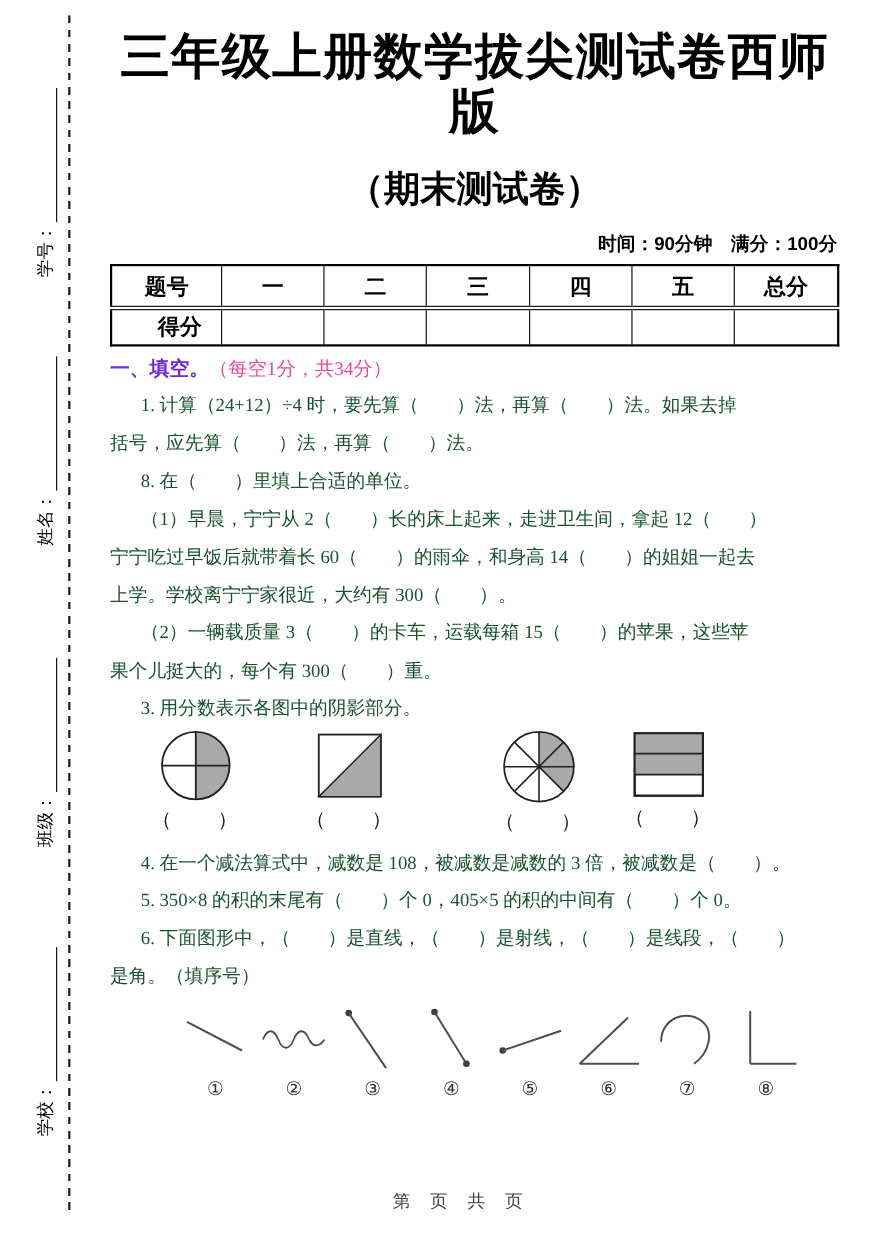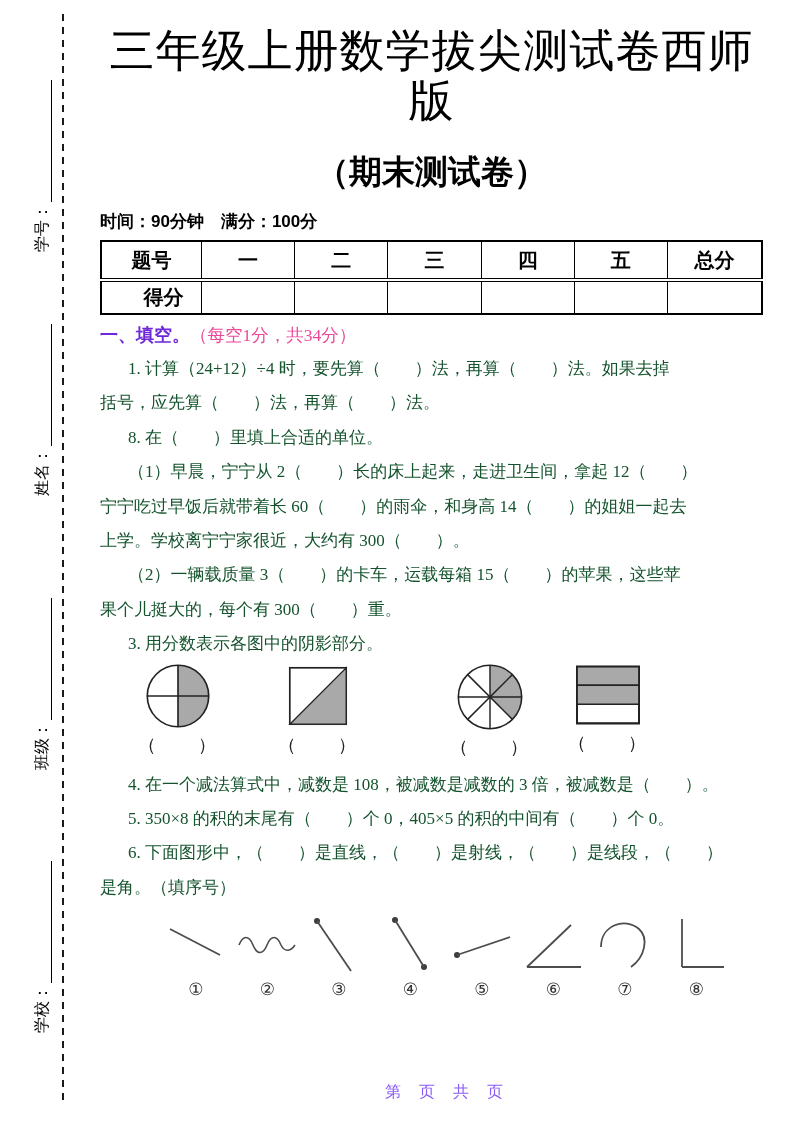--- a/index.html
+++ b/index.html
@@ -15,28 +15,28 @@
   
   .side-field{
     position:absolute;left:30px;height:22px;display:flex;align-items:flex-end;
     transform:rotate(-90deg);transform-origin:0 0;white-space:nowrap;
   }
   .side-field .lbl{font:16px/20px "Liberation Serif","DejaVu Serif",serif;color:#000;}
   .side-field .blank{display:inline-block;width:122px;height:12px;border-bottom:1.6px solid #000;margin-left:2px;}
   .content{position:absolute;left:100px;top:22px;width:663px;}
   .title{
     margin:4px 0 0;text-align:center;font-family:"Liberation Sans","DejaVu Sans",sans-serif;
-    font-weight:400;font-size:45px;line-height:50px;letter-spacing:1px;color:#000;
+    font-weight:700;font-size:45px;line-height:50px;letter-spacing:1px;color:#000;
   }
   .subtitle{
     margin:26px 0 0;text-align:center;font-family:"Liberation Sans","DejaVu Sans",sans-serif;
     font-weight:700;font-size:33px;line-height:40px;color:#000;
   }
   .meta{
-    margin:20px 2px 0 0;text-align:left;
+    margin:20px 2px 0 0;text-align:right;
     font-family:"Liberation Sans","DejaVu Sans",sans-serif;font-weight:600;
     font-size:17px;line-height:20px;color:#000;
   }
   table.score{
     width:100%;margin-top:8px;border-collapse:collapse;table-layout:fixed;
     border:2.5px solid #000;
     font-family:"Liberation Sans","DejaVu Sans",sans-serif;font-weight:700;font-size:20px;color:#000;
   }
   table.score td{border:1.4px solid #000;text-align:center;padding:0;}
   table.score tr.hdr td{height:36px;border-bottom:4px double #000;}
@@ -52,22 +52,22 @@
   .frac-cell{position:absolute;top:0;width:120px;text-align:center;}
   .frac-cell svg{display:block;margin:0 auto;}
   .frac-ans{font-size:18px;line-height:26px;margin-top:4px;letter-spacing:2px;color:#222;}
   .fc1{left:18px;}.fc2{left:158px;}.fc3{left:330px;}.fc4{left:448px;}
   
   .fig-row{margin-top:10px;margin-left:60px;width:572px;display:flex;justify-content:space-around;}
   .fig-cell{width:64px;text-align:center;}
   .fig-cell svg{display:block;margin:0 auto;}
   .fig-label{font-size:17px;line-height:22px;margin-top:4px;color:#333;}
   .footer{
-    position:absolute;left:116px;top:1082px;width:663px;text-align:center;
-    font-size:16px;letter-spacing:7px;color:#8b5cf6;
+    position:absolute;left:88px;top:1082px;width:663px;text-align:center;
+    font-size:16px;letter-spacing:7px;color:#404040;
   }
 </style>
 </head>
 <body>
 
 <div class="sheet">
 
   <div class="cut-line"></div>
 
   <div class="side-field" style="top:252px;">

